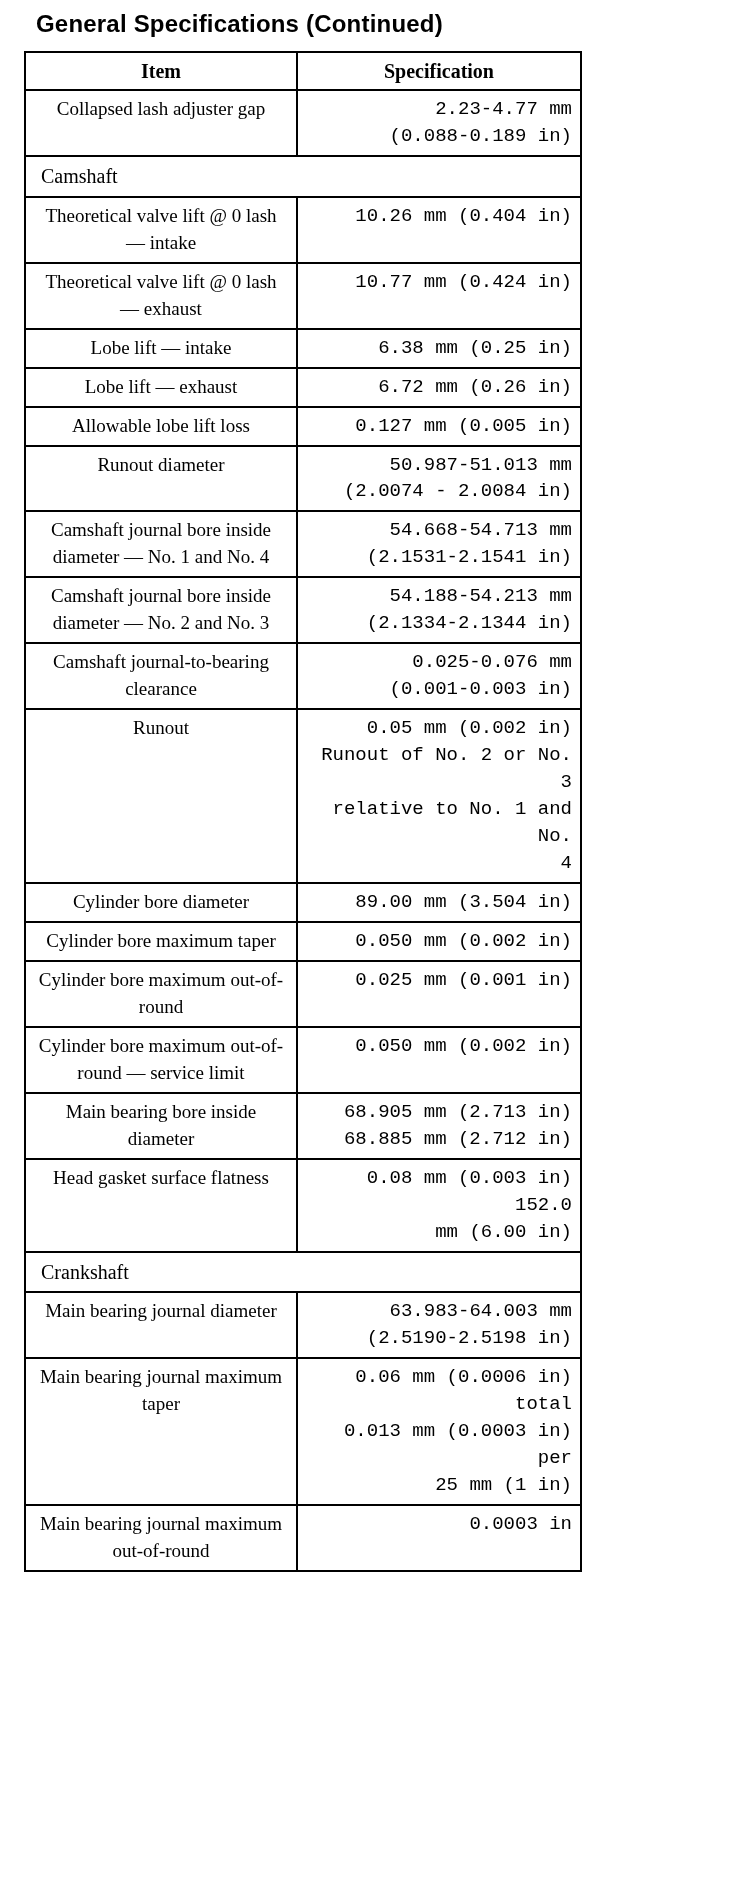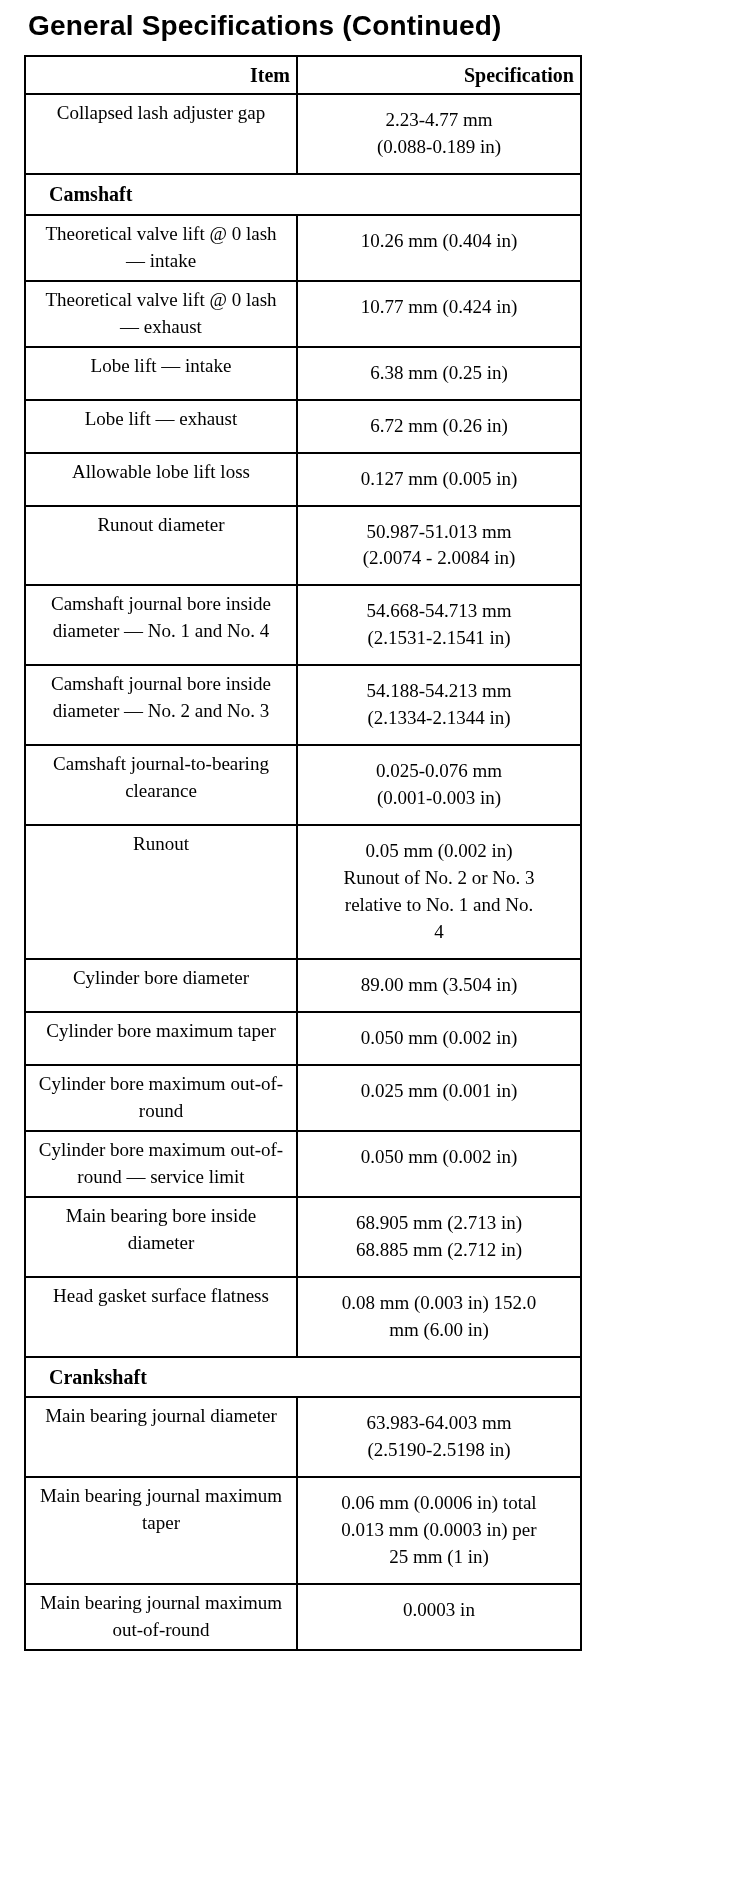--- a/index.html
+++ b/index.html
@@ -13,58 +13,59 @@
     min-height: 1886px;
     font-family: "Liberation Serif", "DejaVu Serif", serif;
     color: #000000;
   }
   .page {
     padding: 10px 0 0 24px;
   }
   .page-title {
     font-family: "Liberation Sans", "DejaVu Sans", sans-serif;
     font-weight: bold;
-    font-size: 28px;
-    margin: 0 0 13px 4px;
+    font-size: 24px;
+    margin: 0 0 13px 12px;
     letter-spacing: 0.2px;
   }
   table.spec-table {
     border-collapse: collapse;
     width: 556px;
     table-layout: fixed;
   }
   .spec-table th,
   .spec-table td {
     border: 2px solid #000000;
     font-size: 19px;
     line-height: 1.42;
     vertical-align: top;
     overflow: hidden;
   }
   .spec-table th {
     font-size: 20px;
     font-weight: bold;
-    text-align: right;
+    text-align: center;
     padding: 4px 6px;
     vertical-align: middle;
   }
   td.item-cell {
     text-align: center;
     padding: 5px 9px;
   }
   td.spec-cell {
-    text-align: center;
-    padding: 12px 8px;
+    text-align: right;
+    padding: 5px 8px;
     white-space: pre-line;
+    font-family: Liberation Mono, monospace;
   }
   td.section-cell {
-    font-weight: bold;
+    font-weight: normal;
     font-size: 20px;
     text-align: left;
-    padding: 5px 23px;
+    padding: 5px 15px;
   }
 </style>
 </head>
 <body>
 
 <div class="page">
 
   <h1 class="page-title">General Specifications (Continued)</h1>
 
   <table class="spec-table">

